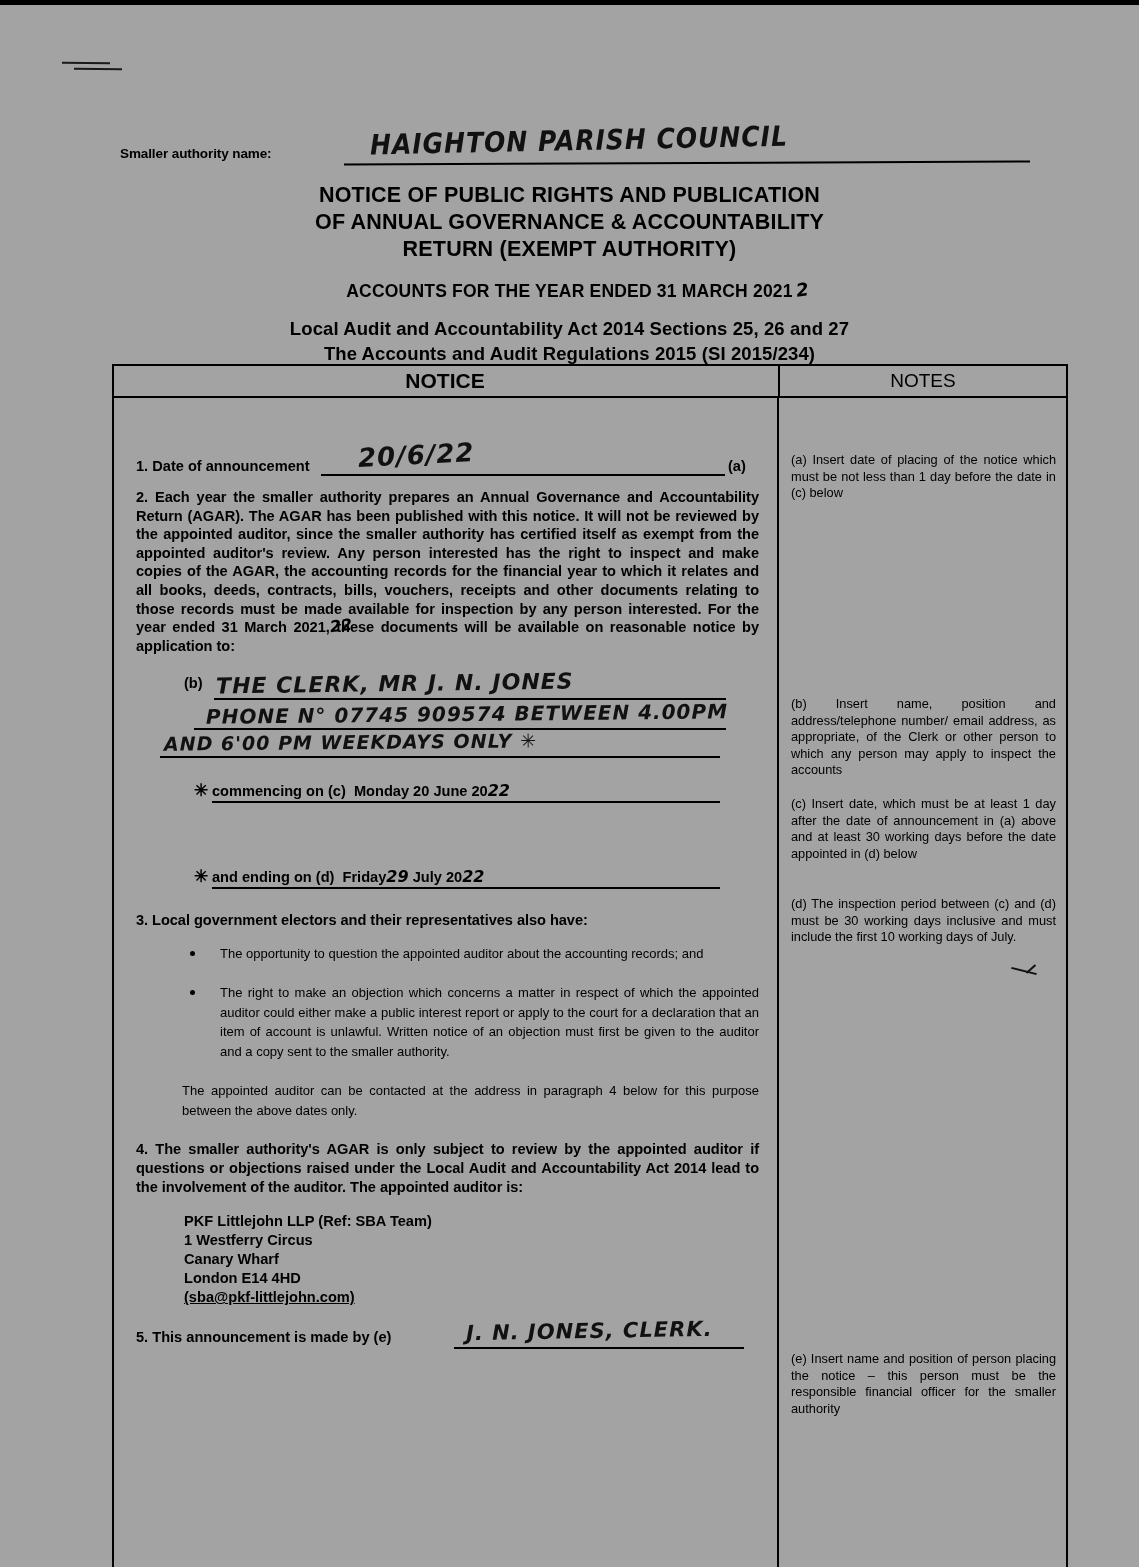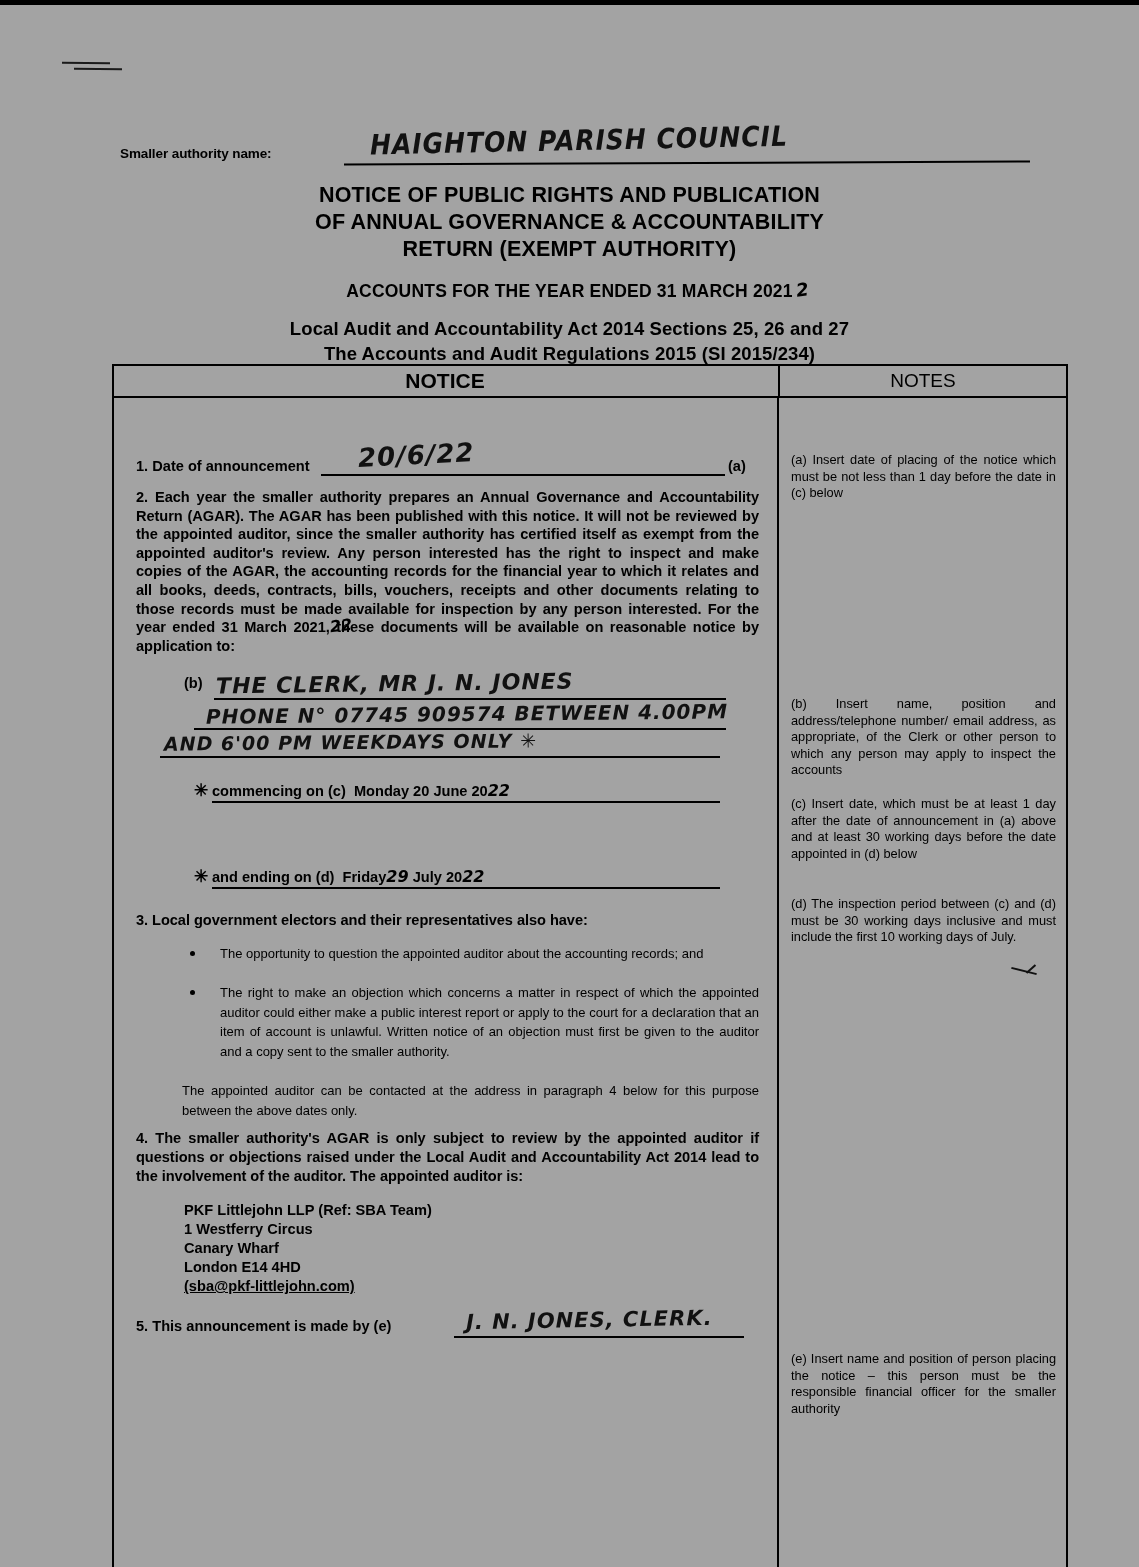--- a/index.html
+++ b/index.html
@@ -335,21 +335,21 @@
     top: 7px;
     width: 5px;
     height: 5px;
     border-radius: 50%;
     background: #000;
   }
   .para-indent {
     margin-left: 46px;
     margin-top: 16px;
   }
-  .item4 { margin-top: 9px; }
+  .item4 { margin-top: 20px; }
   .addr {
     margin-top: 16px;
     margin-left: 48px;
     font-size: 14.6px;
     font-weight: bold;
     line-height: 19px;
   }
   .addr .email { text-decoration: underline; }
 
   .item5 {

